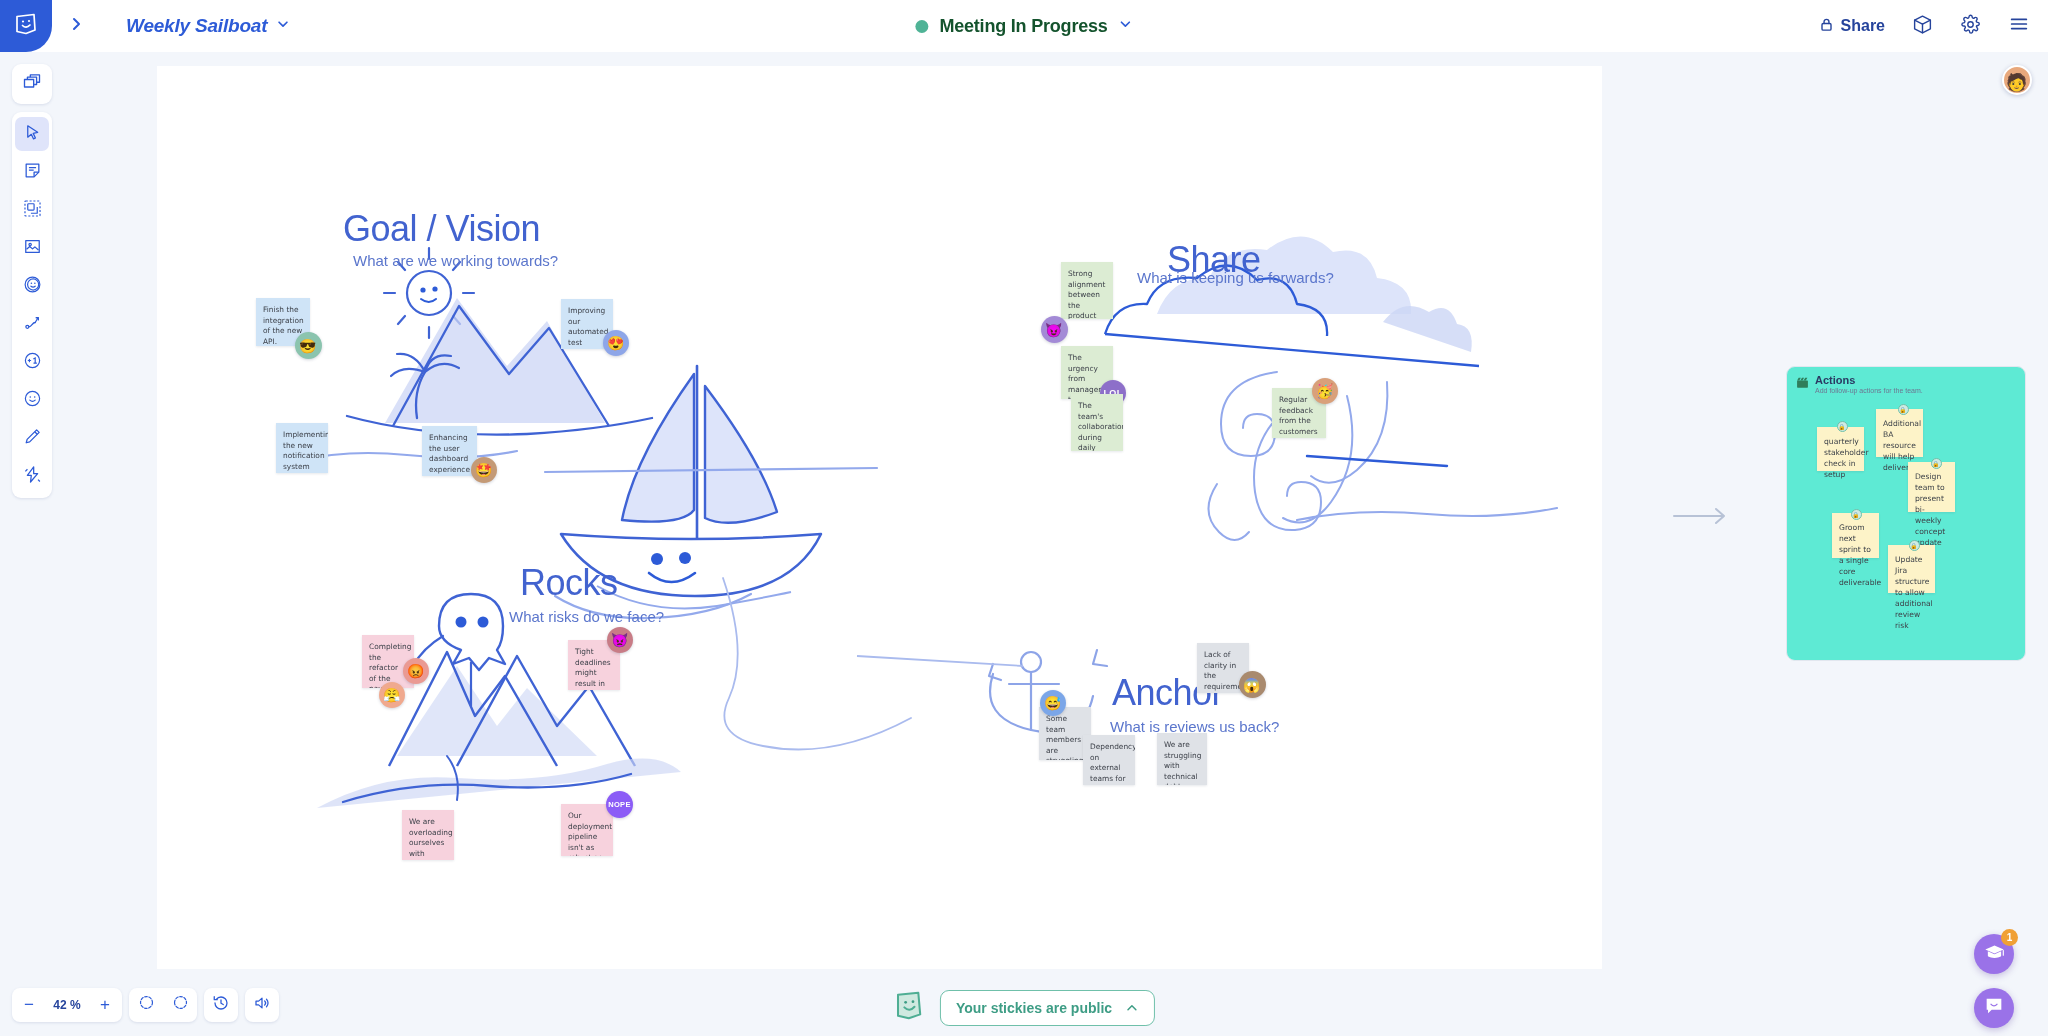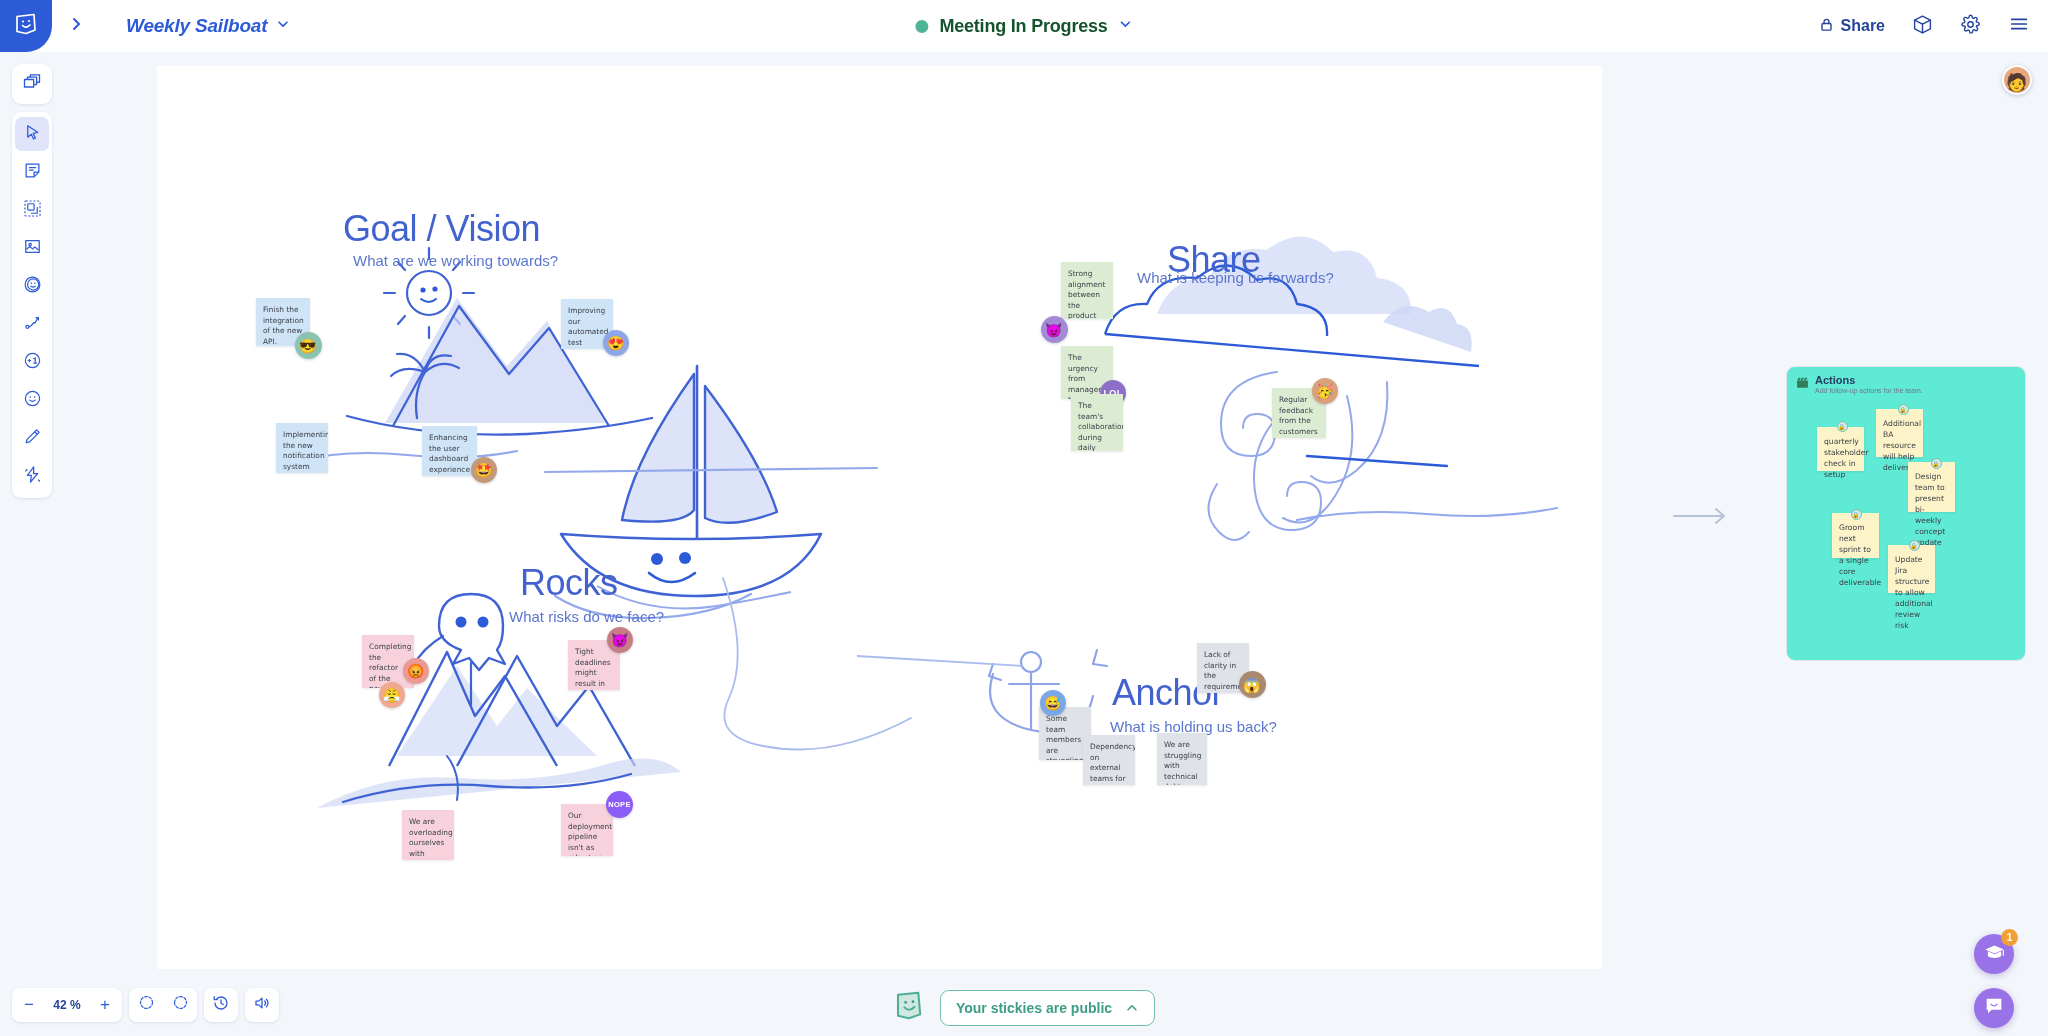--- a/index.html
+++ b/index.html
@@ -419,21 +419,21 @@
   <div class="sec-title" style="left:186px;top:142px;font-size:36px;"><span>Goal / Vision</span></div>
   <div class="sec-sub" style="left:196px;top:186px;"><span>What are we working towards?</span></div>
 
   <div class="sec-title" style="left:1010px;top:173px;font-size:36px;"><span>Share</span></div>
   <div class="sec-sub" style="left:980px;top:203px;"><span>What is keeping us forwards?</span></div>
 
   <div class="sec-title" style="left:363px;top:496px;font-size:36px;"><span>Rocks</span></div>
   <div class="sec-sub" style="left:352px;top:542px;"><span>What risks do we face?</span></div>
 
   <div class="sec-title" style="left:955px;top:606px;font-size:36px;"><span>Anchor</span></div>
-  <div class="sec-sub" style="left:953px;top:652px;"><span>What is holding us back?</span></div>
+  <div class="sec-sub" style="left:953px;top:652px;"><span>What is reviews us back?</span></div>
 
   <div class="sticky s-blue" style="left:99px;top:232px;width:54px;height:48px;"><span>Finish the integration of the new API.</span></div>
   <div class="react" style="left:138px;top:266px;width:27px;height:27px;background:#8bc4ae;">
       <span>😎</span>
     </div>
 
   <div class="sticky s-blue" style="left:404px;top:233px;width:52px;height:50px;"><span>Improving our automated test coverage to 80%.</span></div>
   <div class="react" style="left:446px;top:264px;width:26px;height:26px;background:#8ea6e8;">
       <span>😍</span>
     </div>

